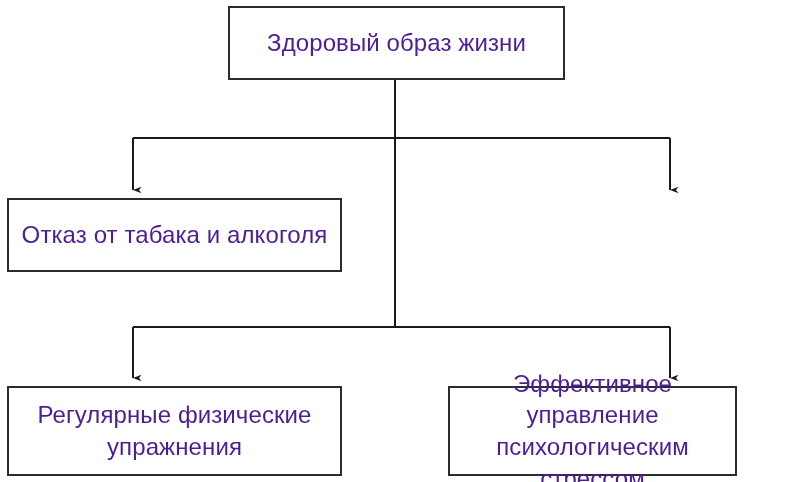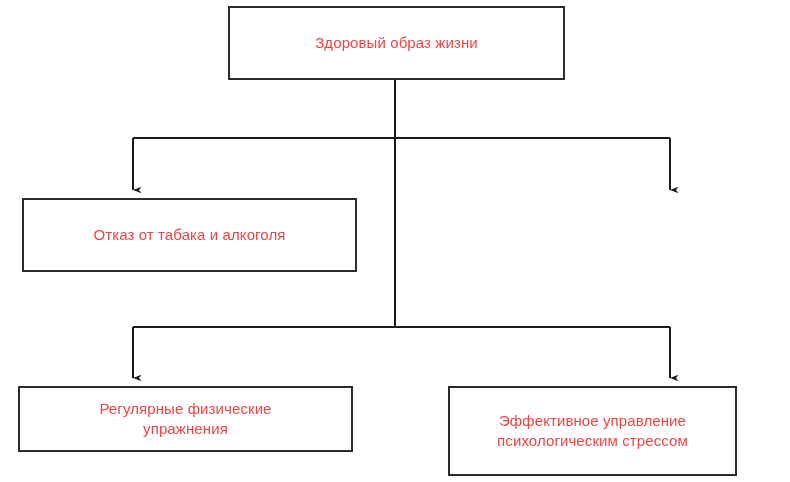--- a/index.html
+++ b/index.html
@@ -30,50 +30,50 @@
     box-sizing: border-box;
     background: #ffffff;
     border: 2px solid #2b2b33;
     display: flex;
     align-items: center;
     justify-content: center;
     text-align: center;
     z-index: 2;
   }
   .node-label {
-    color: #ef4444;
-    font-size: 15px;
+    color: #4c1d95;
+    font-size: 24px;
     line-height: 1.32;
     letter-spacing: 0.1px;
     white-space: pre-line;
     padding: 0 10px;
   }
   #node-root {
     left: 228px;
     top: 6px;
     width: 337px;
     height: 74px;
   }
   #node-tobacco {
-    left: 22px;
+    left: 7px;
     top: 198px;
     width: 335px;
     height: 74px;
   }
   #node-nutrition {
     left: 448px;
     top: 198px;
     width: 335px;
     height: 74px;
   }
   #node-exercise {
-    left: 18px;
+    left: 7px;
     top: 386px;
     width: 335px;
-    height: 66px;
+    height: 90px;
     text-align: center;
   }
   #node-stress {
     left: 448px;
     top: 386px;
     width: 289px;
     height: 90px;
   }
 </style>
 </head>

